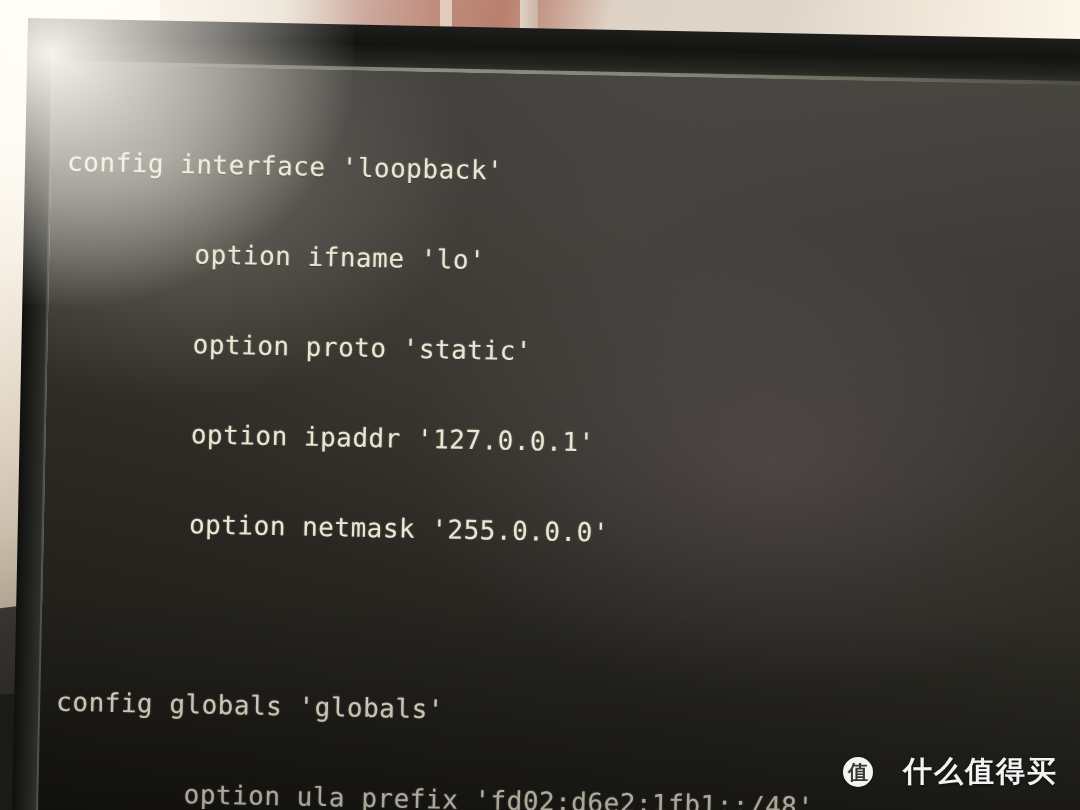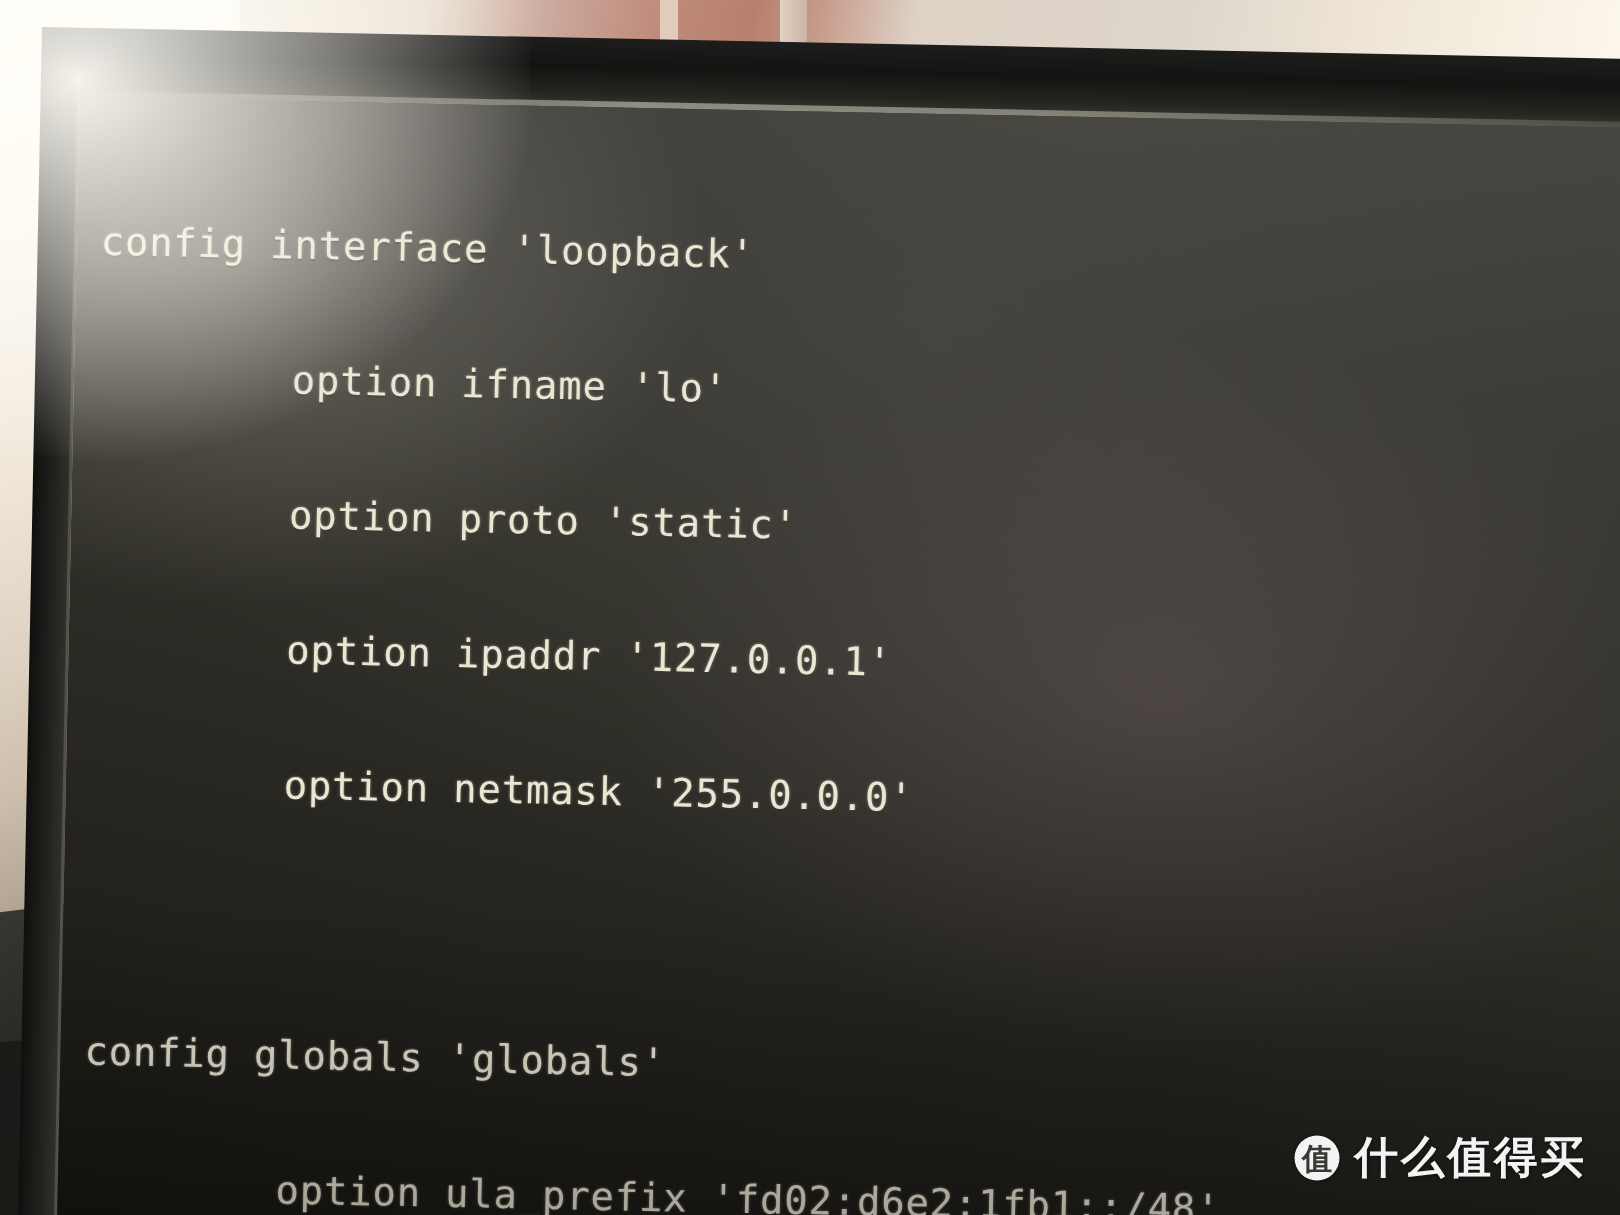--- a/index.html
+++ b/index.html
@@ -127,20 +127,21 @@
     display:flex;align-items:center;justify-content:center;
     font-family:"DejaVu Sans","Liberation Sans",sans-serif;
     font-size:20px;font-weight:bold;line-height:1;
     box-shadow:0 0 3px rgba(0,0,0,.4);
   }
   .wm-text{
     color:#ffffff;
     font-family:"DejaVu Sans","Liberation Sans",sans-serif;
     font-size:29px;font-weight:bold;letter-spacing:2px;
     text-shadow:0 1px 3px rgba(0,0,0,.55);
+    margin-left:20px;
   }
 </style>
 </head>
 <body>
 
 <div id="photo">
 
   <div class="wall"></div>
   <div class="wall-trim"></div>
   <div class="wall-pillar"></div>

